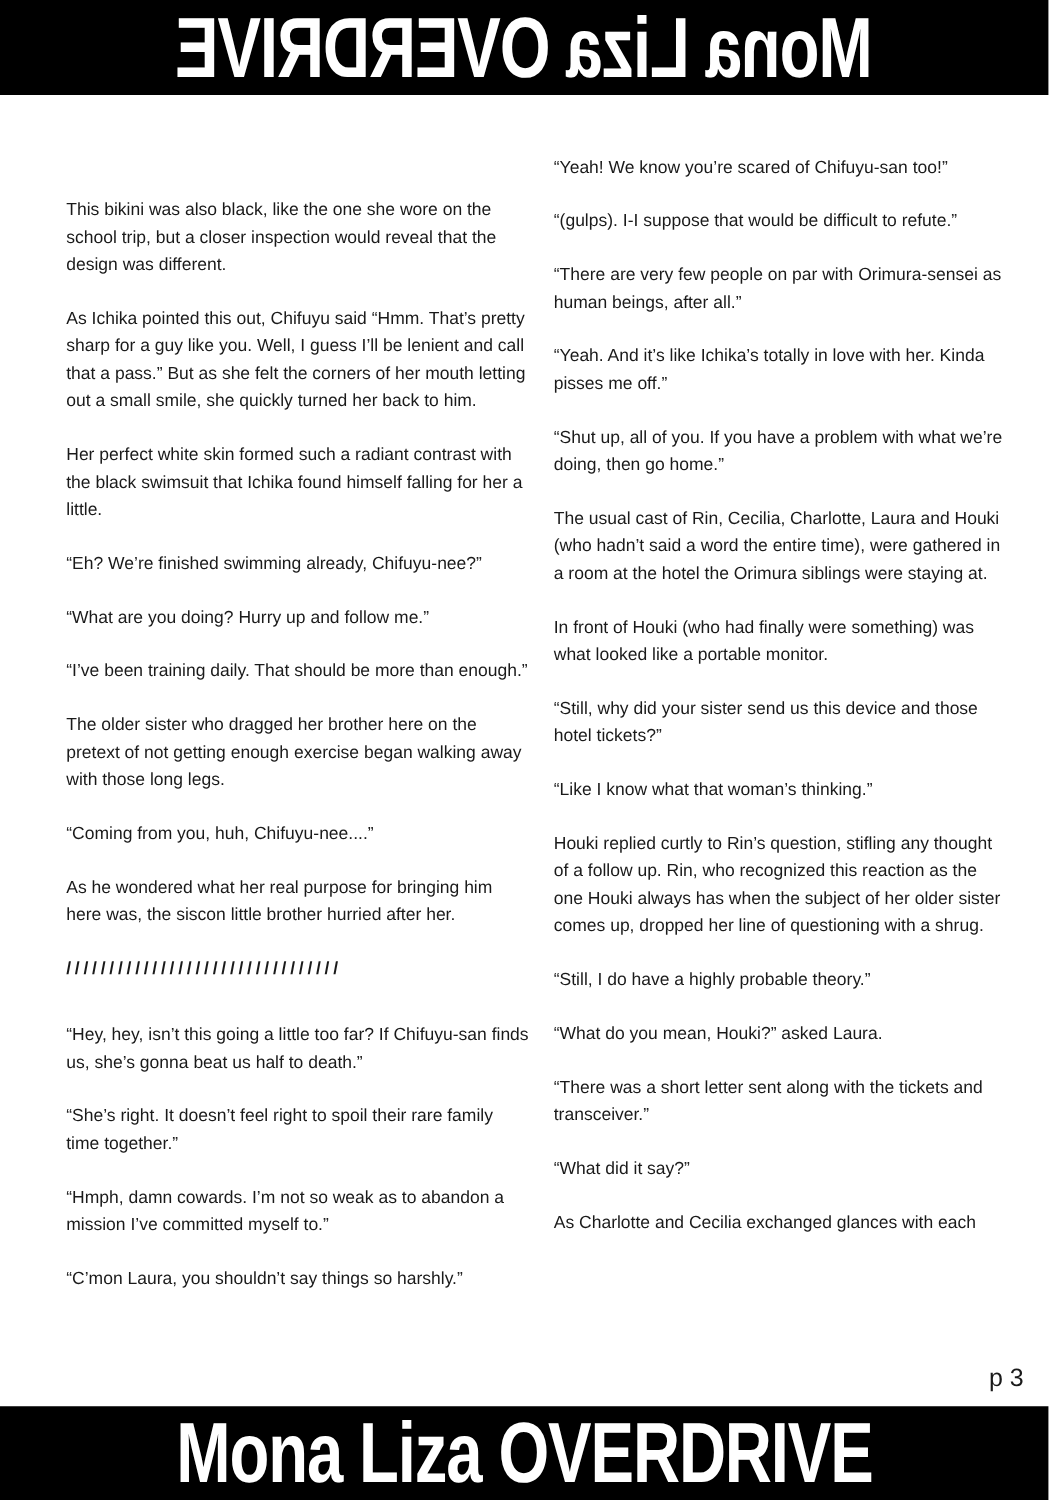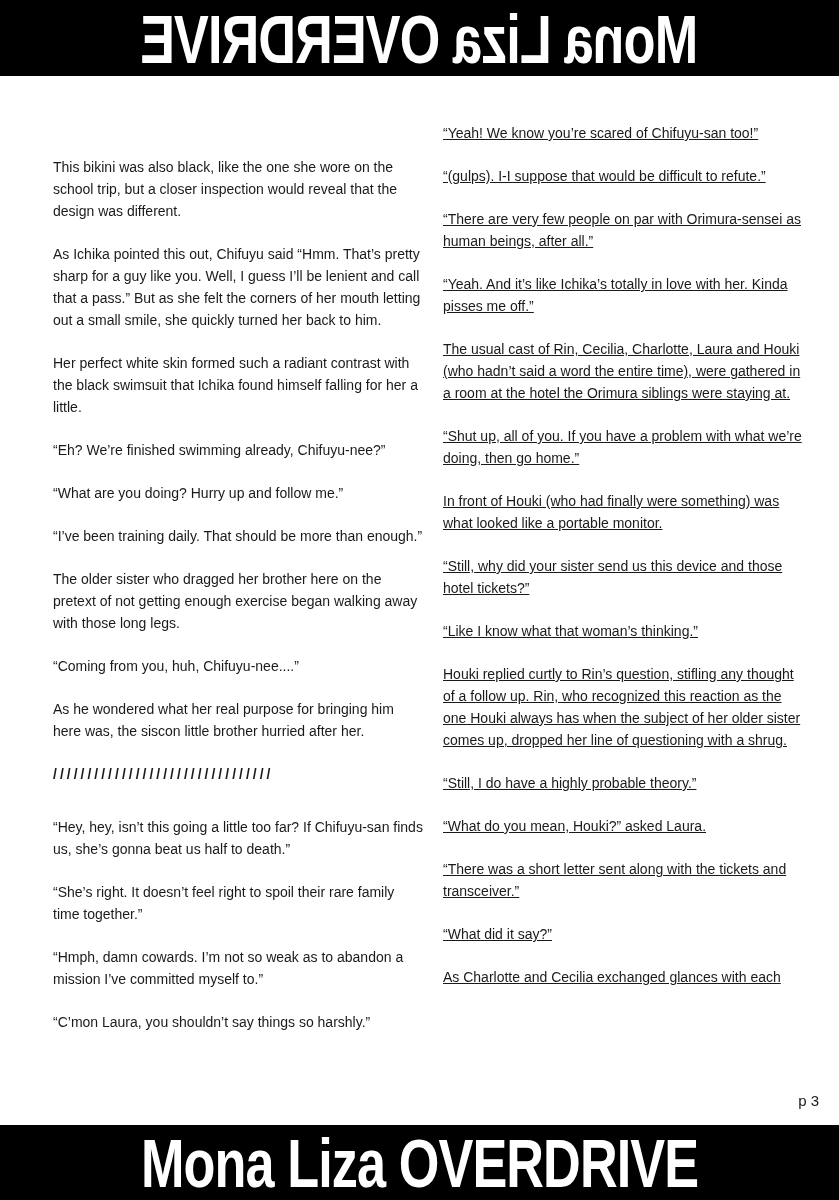--- a/index.html
+++ b/index.html
@@ -33,34 +33,34 @@
     transform: scale(0.9, 1.18);
   }
   .title-text.mirrored { transform: scale(-0.9, 1.18); }
   .col {
     position: absolute;
     color: var(--body-text, #1a1a1a);
     font-size: 14px;
     line-height: 22px;
   }
   .col.left  { left: 53px;  top: 156px; width: 370px; }
-  .col.right { left: 443px; top: 122px; width: 364px; text-decoration: underline; }
+  .col.right { left: 443px; top: 122px; width: 364px; }
   .col p { margin: 0 0 21px 0; }
   .col p.divider {
     font-weight: bold;
     letter-spacing: 3px;
     white-space: nowrap;
     margin-top: 10px;
     margin-bottom: 31px;
   }
   .page-number {
     position: absolute;
     right: 20px;
     top: 1092px;
-    font-size: 15px;
+    font-size: 20px;
     color: var(--body-text, #1a1a1a);
   }
 </style>
 </head>
 <body>
 
 <div class="page" style="--banner-bg: #000000; --banner-text: #ffffff; --body-text: #1a1a1a; --page-bg: #ffffff;">
 
   <header class="title-bar top">
     <span class="title-text mirrored">Mona Liza OVERDRIVE</span>
@@ -82,22 +82,22 @@
         <p>“She’s right. It doesn’t feel right to spoil their rare family time together.”</p>
         <p>“Hmph, damn cowards. I’m not so weak as to abandon a mission I’ve committed myself to.”</p>
         <p>“C’mon Laura, you shouldn’t say things so harshly.”</p>
       </div>
 
     <div class="col right">
         <p>“Yeah! We know you’re scared of Chifuyu-san too!”</p>
         <p>“(gulps). I-I suppose that would be difficult to refute.”</p>
         <p>“There are very few people on par with Orimura-sensei as human beings, after all.”</p>
         <p>“Yeah. And it’s like Ichika’s totally in love with her. Kinda pisses me off.”</p>
+        <p>“Shut up, all of you. If you have a problem with what we’re doing, then go home.”</p>
         <p>The usual cast of Rin, Cecilia, Charlotte, Laura and Houki (who hadn’t said a word the entire time), were gathered in a room at the hotel the Orimura siblings were staying at.</p>
-        <p>“Shut up, all of you. If you have a problem with what we’re doing, then go home.”</p>
         <p>In front of Houki (who had finally were something) was what looked like a portable monitor.</p>
         <p>“Still, why did your sister send us this device and those hotel tickets?”</p>
         <p>“Like I know what that woman’s thinking.”</p>
         <p>Houki replied curtly to Rin’s question, stifling any thought of a follow up. Rin, who recognized this reaction as the one Houki always has when the subject of her older sister comes up, dropped her line of questioning with a shrug.</p>
         <p>“Still, I do have a highly probable theory.”</p>
         <p>“What do you mean, Houki?” asked Laura.</p>
         <p>“There was a short letter sent along with the tickets and transceiver.”</p>
         <p>“What did it say?”</p>
         <p>As Charlotte and Cecilia exchanged glances with each</p>
       </div>

